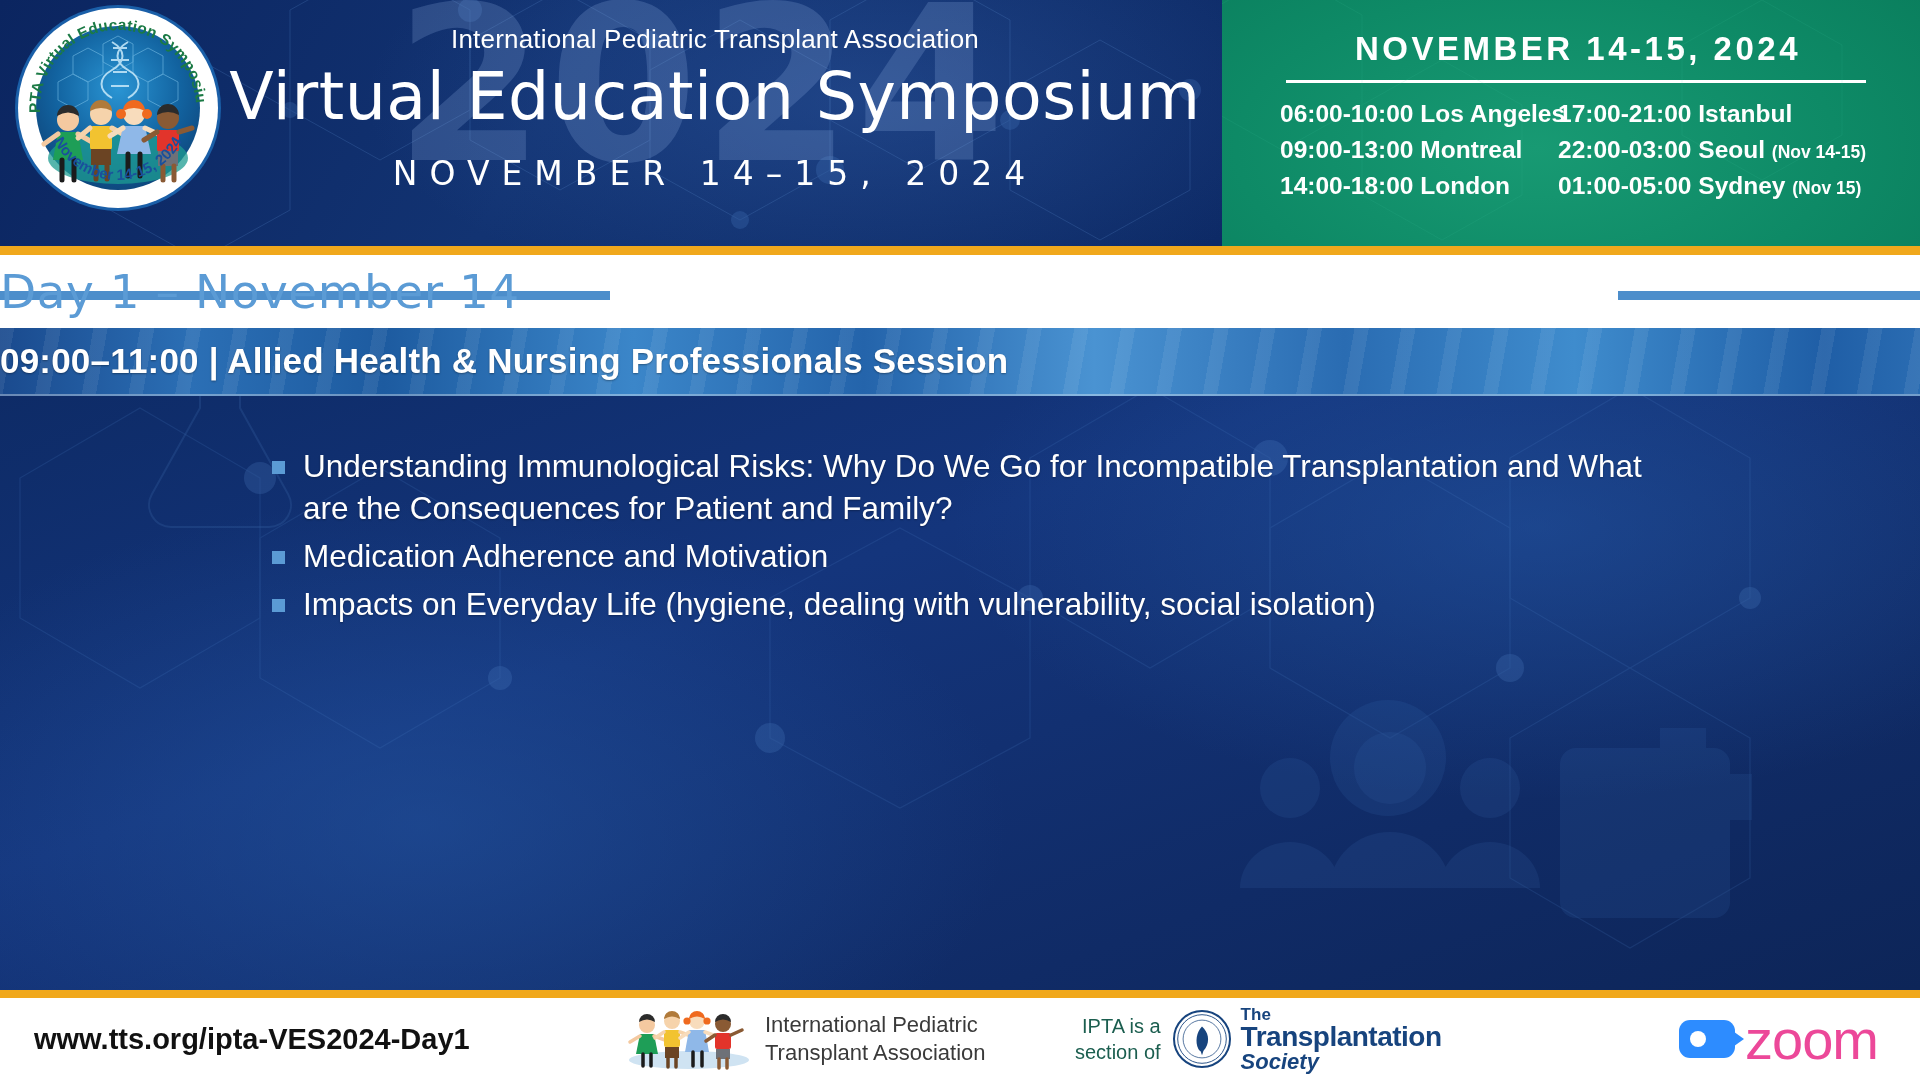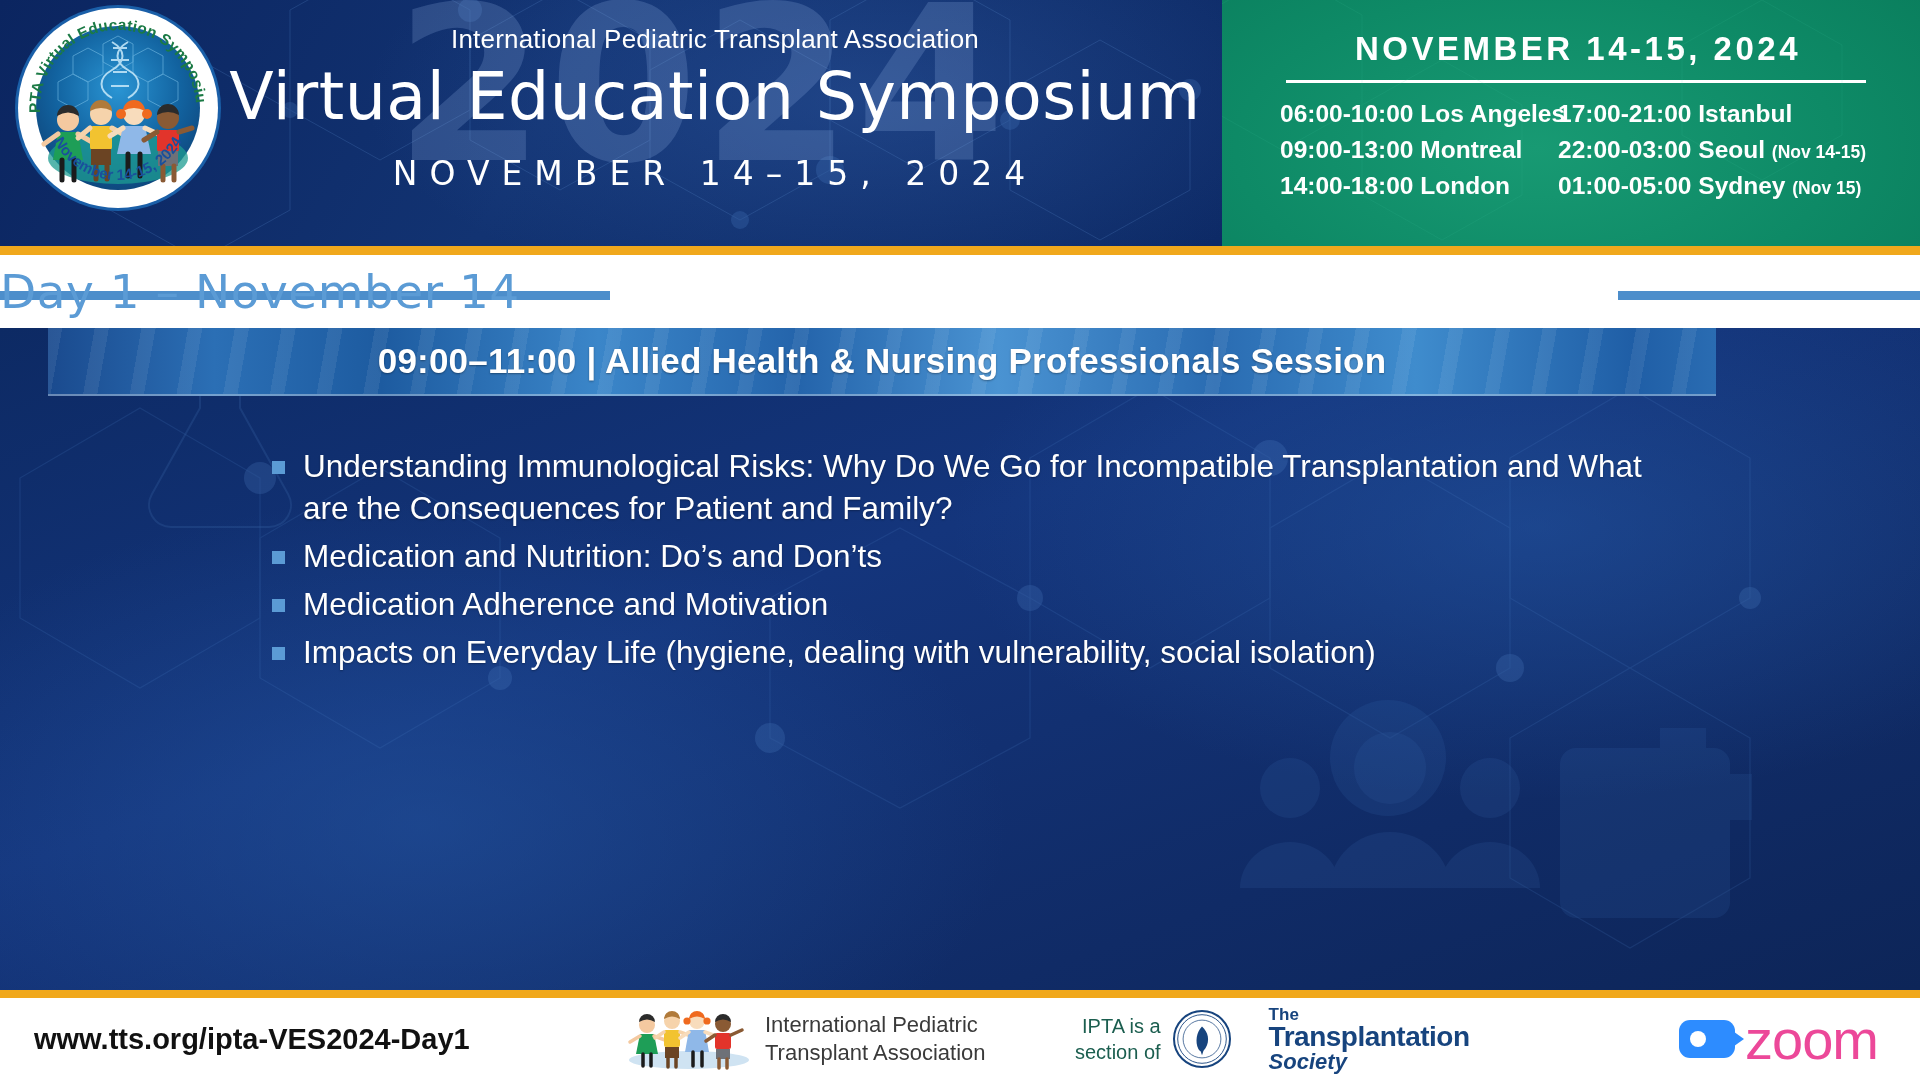--- a/index.html
+++ b/index.html
@@ -84,27 +84,26 @@
     position: absolute; top: 328px; left: 0; width: 1920px; height: 662px;
     background:
       radial-gradient(ellipse 900px 500px at 22% 75%, rgba(36,85,160,0.55) 0%, rgba(12,38,92,0) 65%),
       radial-gradient(ellipse 900px 420px at 80% 30%, rgba(40,95,175,0.45) 0%, rgba(12,38,92,0) 65%),
       linear-gradient(160deg, #0d2a64 0%, #14357c 40%, #102b66 75%, #0d2558 100%);
     overflow: hidden;
   }
   .body-net { position: absolute; inset: 0; opacity: .45; }
 
   .session-bar {
-    position: absolute; top: 0px; left: 0; width: 1668px; height: 68px;
+    position: absolute; top: 0px; left: 0; width: 1920px; height: 68px;
     background: linear-gradient(90deg,
       #1a4a8e 0%, #2b6fb5 10%, #1d5ba0 20%, #3b86c9 33%, #2464ab 45%,
       #4a93d2 57%, #2a6cb2 70%, #3f8ccd 82%, #1f5ea6 95%, #2a6cb2 100%);
-    display: flex; align-items: center; justify-content: center;
+    display: flex; align-items: center; justify-content: flex-start;
     border-bottom: 2px solid rgba(255,255,255,0.35);
-    margin-left: 48px;
   }
   .session-bar::after {
     content: ""; position: absolute; inset: 0;
     background: repeating-linear-gradient(100deg, rgba(255,255,255,0.07) 0 14px, rgba(255,255,255,0) 14px 46px);
     pointer-events: none;
   }
   .session-text {
     position: relative; z-index: 2; color: #ffffff; font-size: 35px; font-weight: 700;
     text-shadow: 0 1px 2px rgba(0,0,0,.35); letter-spacing: .2px;
   }
@@ -132,21 +131,21 @@
   }
   .foot-ipta { position: absolute; left: 625px; display: flex; align-items: center; gap: 12px; }
   .foot-ipta-text { color: #3a3a3a; font-size: 22px; line-height: 1.28; font-family: "Liberation Sans", sans-serif; }
   .foot-section { position: absolute; left: 1075px; display: flex; align-items: center; gap: 12px; }
   .foot-section-lbl { color: #1b5e4f; font-size: 20px; line-height: 1.3; text-align: right; }
   .tts-logo { display: flex; align-items: center; gap: 10px; }
   .tts-seal {
     width: 58px; height: 58px; border-radius: 50%; border: 2px solid #17447e;
     position: relative; background: #ffffff;
   }
-  .tts-word { line-height: 1; margin-left: 28px; }
+  .tts-word { line-height: 1; }
   .tts-the { color: #17447e; font-size: 17px; font-weight: 700; }
   .tts-main { color: #17447e; font-size: 28px; font-weight: 700; letter-spacing: -0.5px; }
   .tts-soc { color: #17447e; font-size: 22px; font-weight: 700; text-align: left; font-style: italic; }
   .zoom-logo {
     position: absolute; right: 42px; display: flex; align-items: center; gap: 10px;
   }
   .zoom-cam {
     width: 56px; height: 38px; border-radius: 11px; background: #2D8CFF; position: relative;
   }
   .zoom-cam::before {
@@ -344,24 +343,20 @@
       <div class="session-text">09:00–11:00 | Allied Health &amp; Nursing Professionals Session</div>
     </div>
 
     <div class="bullets">
       <div class="bullet-row">
         <span class="bullet-mark"></span>
         <span class="bullet-text">Understanding Immunological Risks: Why Do We Go for Incompatible Transplantation and What are the Consequences for Patient and Family?</span>
       </div>
       <div class="bullet-row">
         <span class="bullet-mark"></span>
-        <span class="bullet-text">Medication and Nutrition: Do’s and Don’ts</span>
-      </div>
-      <div class="bullet-row">
-        <span class="bullet-mark"></span>
         <span class="bullet-text">Medication Adherence and Motivation</span>
       </div>
       <div class="bullet-row">
         <span class="bullet-mark"></span>
         <span class="bullet-text">Impacts on Everyday Life (hygiene, dealing with vulnerability, social isolation)</span>
       </div>
     </div>
 
   </div>
 

